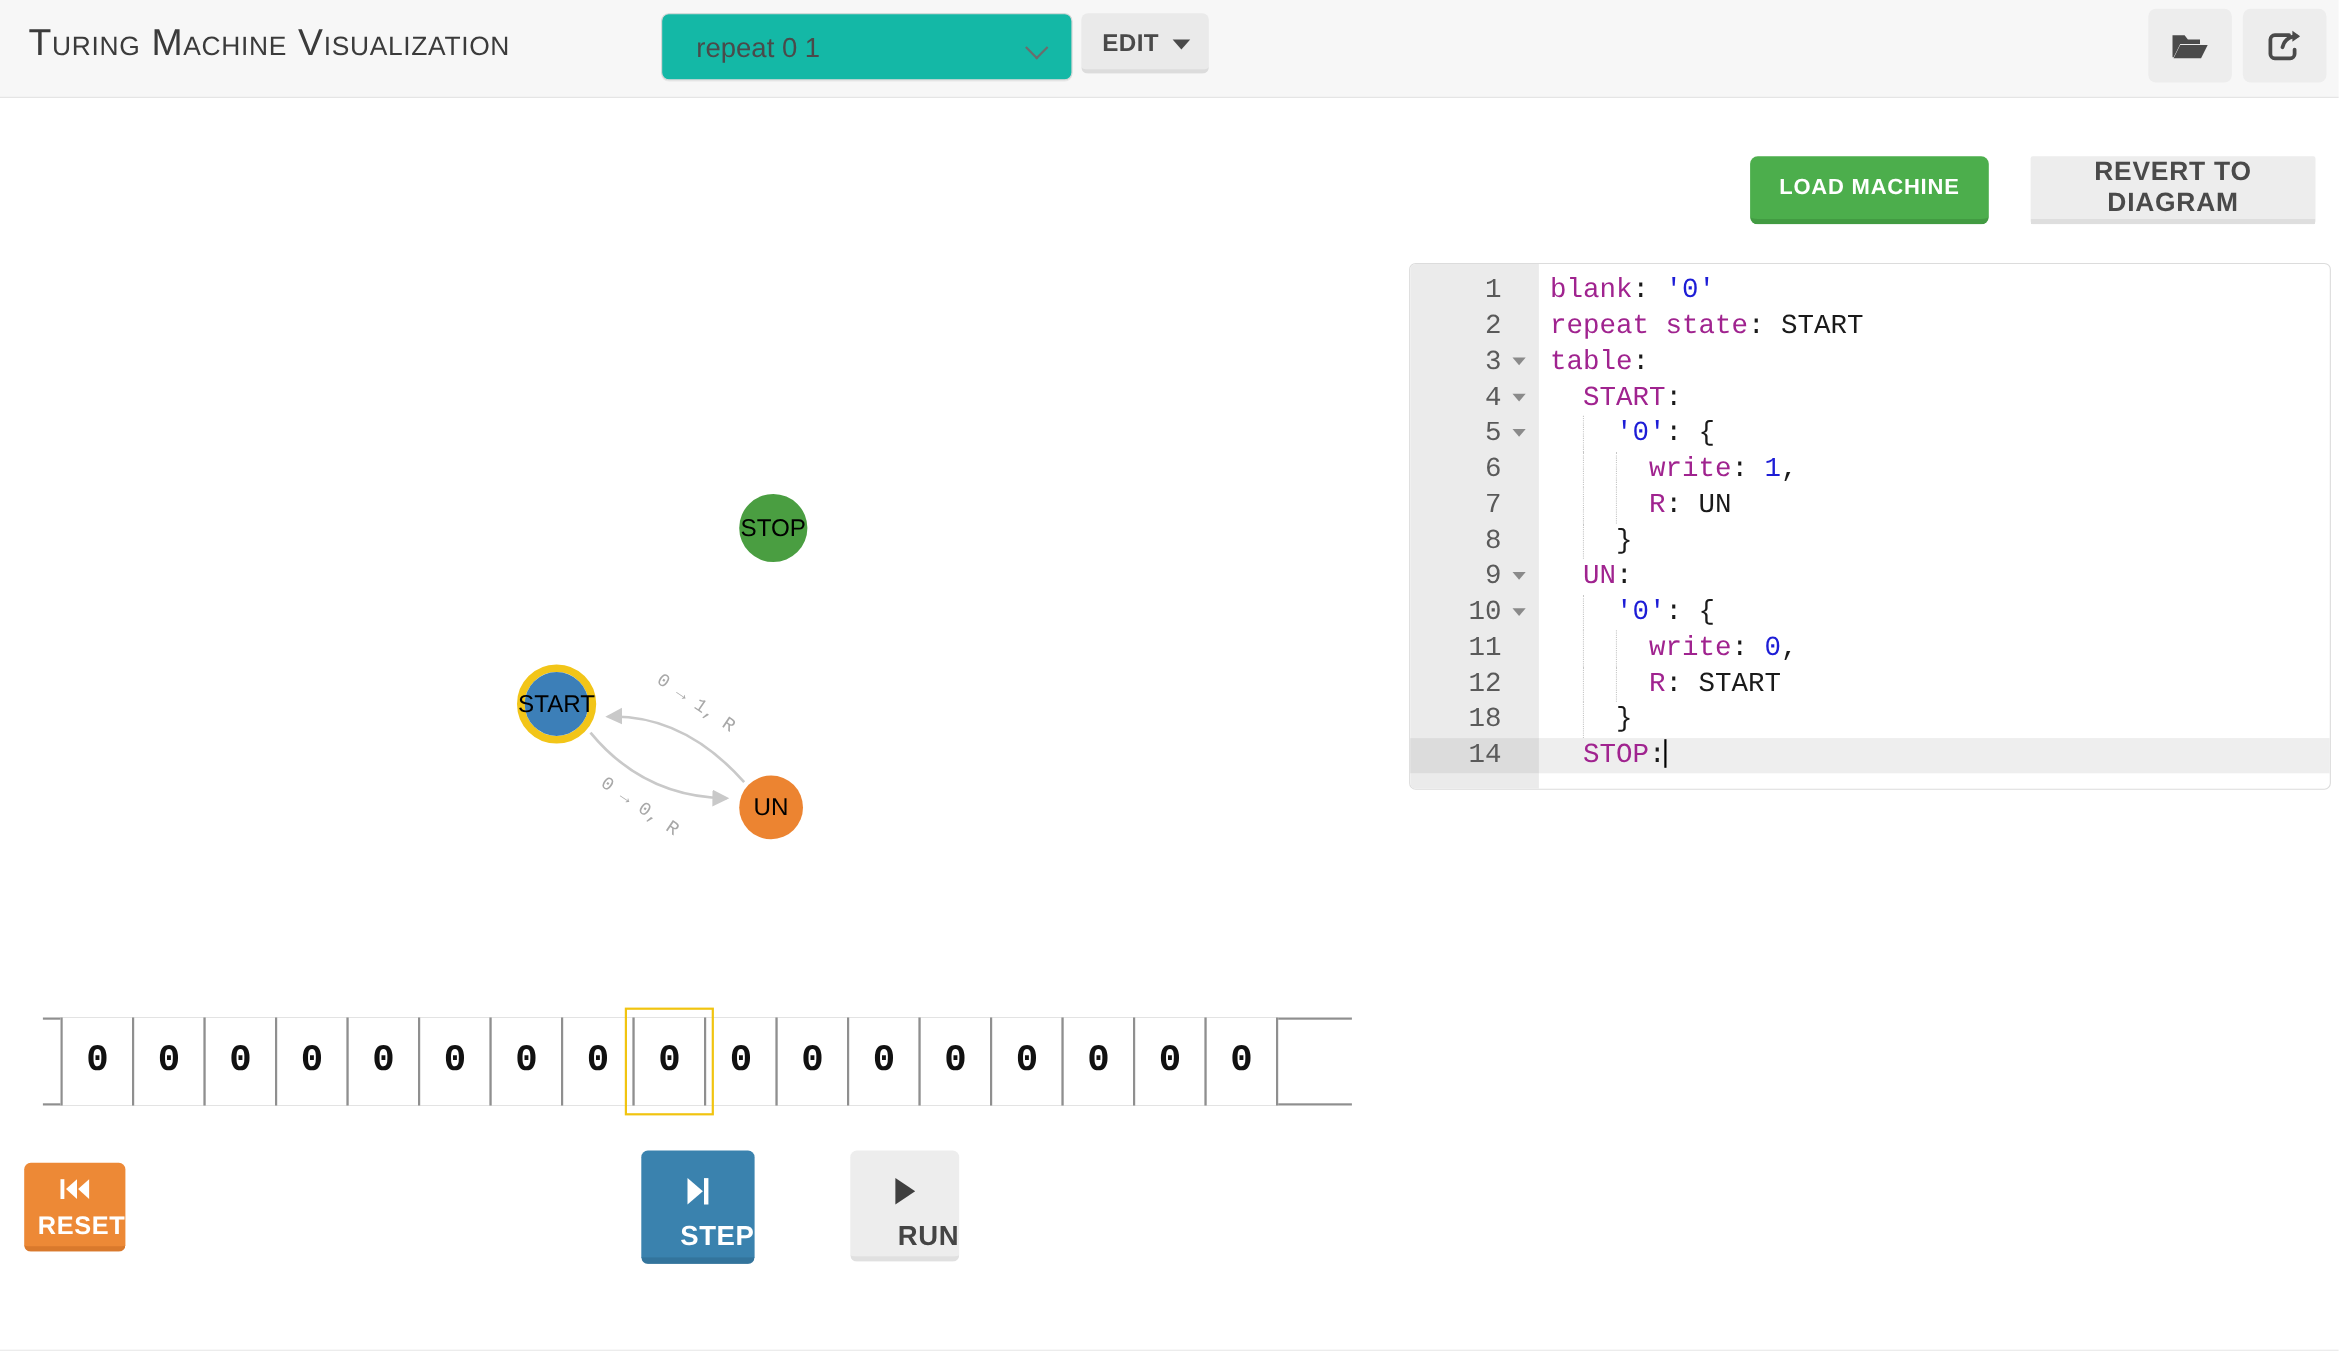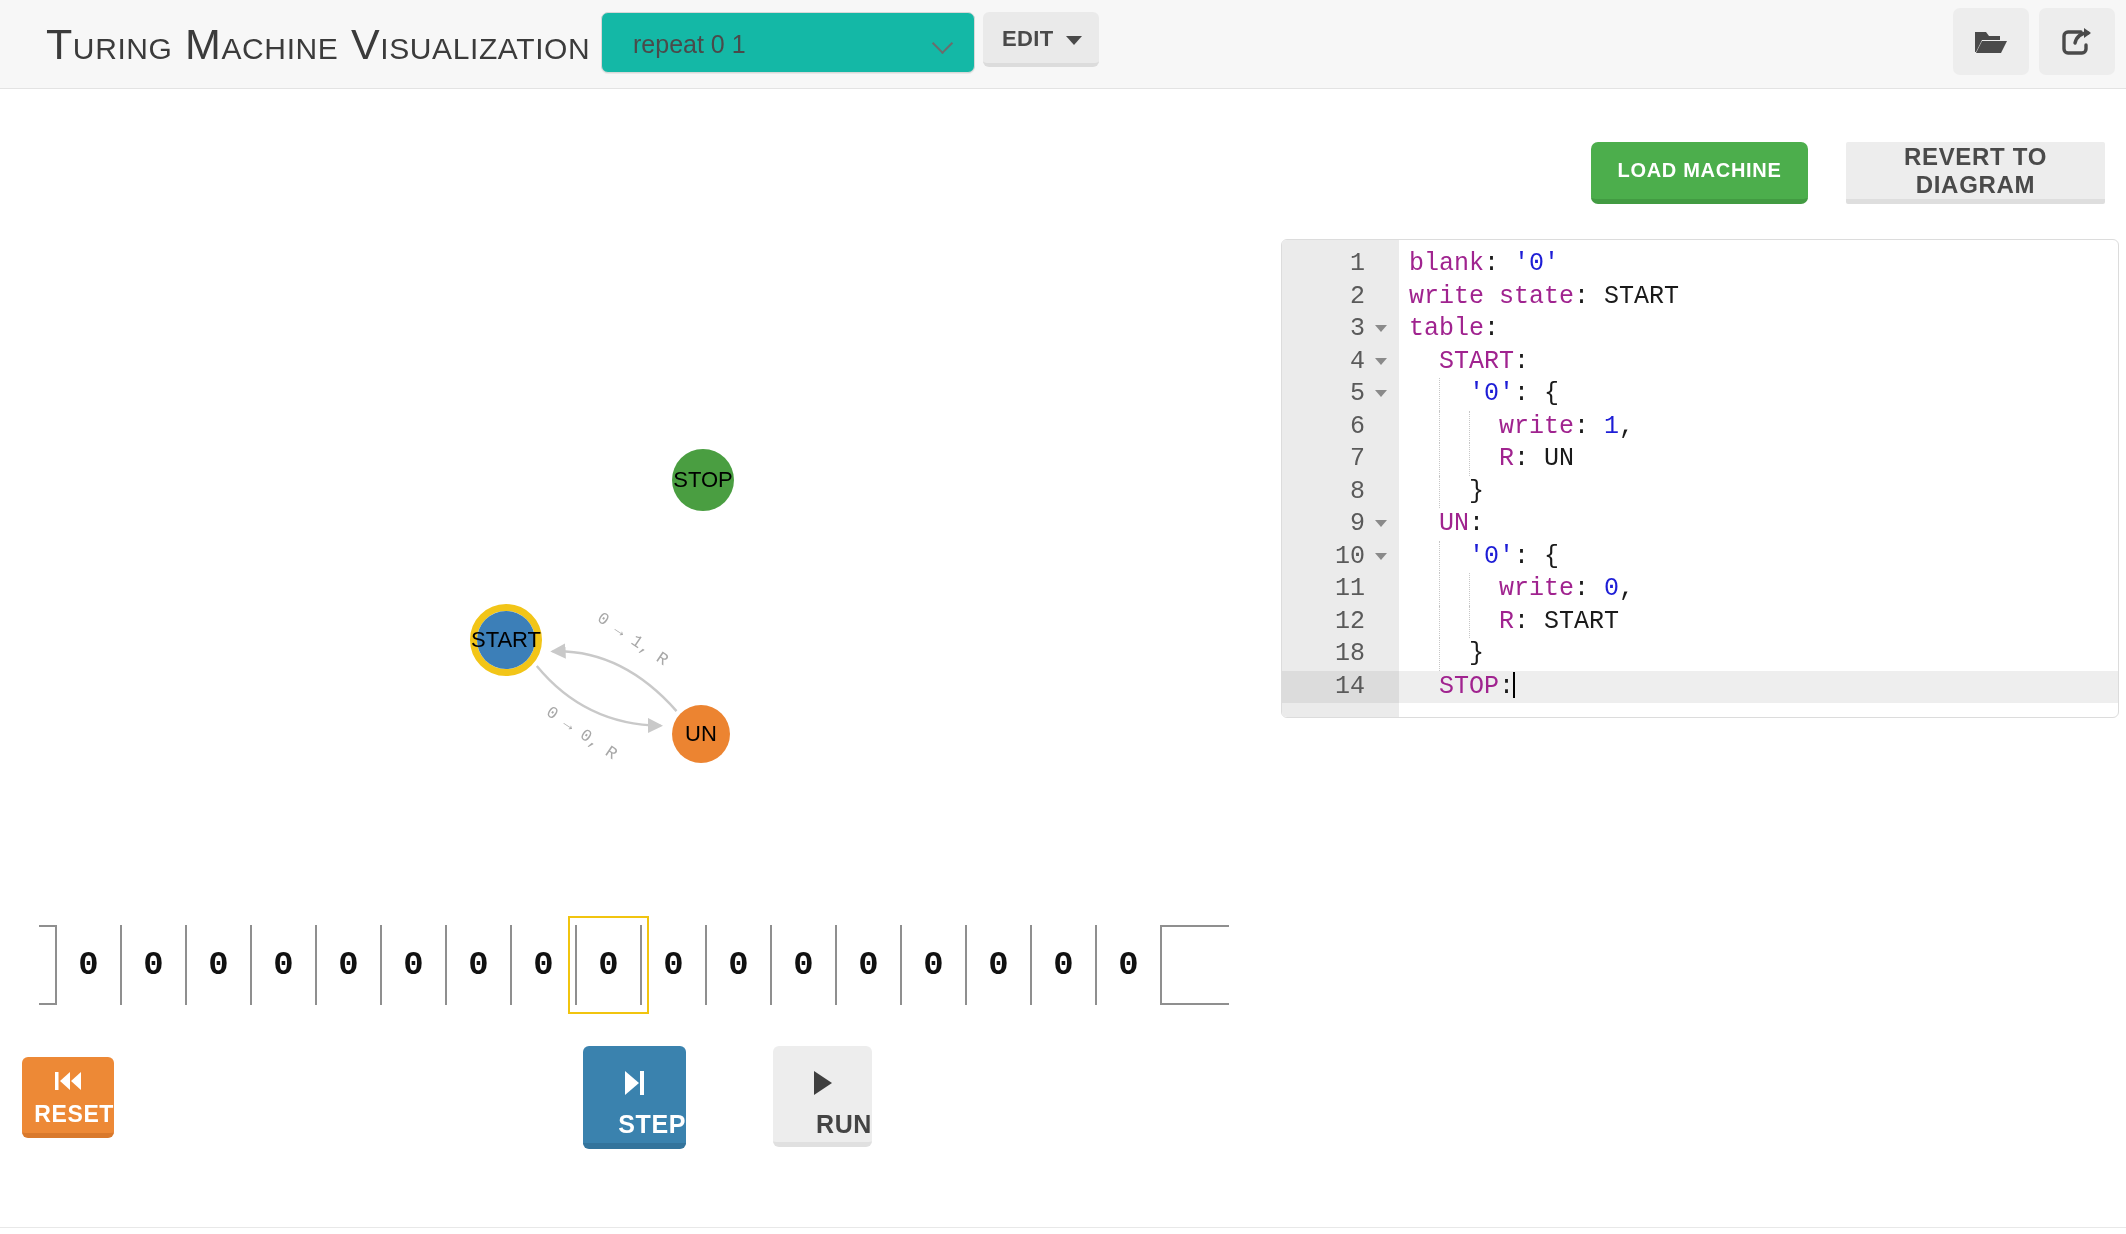--- a/index.html
+++ b/index.html
@@ -12,26 +12,25 @@
 
   
   .topbar {
     position: absolute; left: 0; top: 0;
     width: 2126px; height: 89px;
     background: #f7f7f7;
     border-bottom: 1px solid #e3e3e3;
   }
   .app-title {
     position: absolute; left: 26px; top: 20px;
-    font-size: 43px;
+    font-size: 34px;
     font-variant: small-caps;
     letter-spacing: 0.6px;
     color: #3b3b3b;
     white-space: nowrap;
-    margin-left: 20px;
   }
   .machine-select {
     position: absolute; left: 601px; top: 12px;
     width: 374px; height: 61px;
     background: #14b8a6;
     border: 1px solid #d8d8d8;
     border-radius: 7px;
     box-shadow: 0 1px 0 #e8e8e8;
   }
   .machine-select .sel-value {
@@ -294,21 +293,21 @@
   </button>
 </div>
 
 <button class="load-machine">LOAD MACHINE</button>
 <button class="revert-diagram">REVERT TO DIAGRAM</button>
 
 <div class="editor">
   <div class="gutter-bg"></div>
   <div class="code-lines" id="code-lines">
       <div class="cline"><div class="lnum-cell"><span class="lnum">1</span></div><span class="ctext"><span class="tok-key">blank</span><span class="tok-punc">: </span><span class="tok-str">'0'</span></span></div>
-      <div class="cline"><div class="lnum-cell"><span class="lnum">2</span></div><span class="ctext"><span class="tok-key">write state</span><span class="tok-punc">: </span><span class="tok-plain">START</span></span></div>
+      <div class="cline"><div class="lnum-cell"><span class="lnum">2</span></div><span class="ctext"><span class="tok-key">repeat state</span><span class="tok-punc">: </span><span class="tok-plain">START</span></span></div>
       <div class="cline"><div class="lnum-cell"><span class="lnum">3</span><span class="fold"></span></div><span class="ctext"><span class="tok-key">table</span><span class="tok-punc">:</span></span></div>
       <div class="cline"><div class="lnum-cell"><span class="lnum">4</span><span class="fold"></span></div><span class="ctext"><span class="tok-key">  START</span><span class="tok-punc">:</span></span></div>
       <div class="cline"><div class="lnum-cell"><span class="lnum">5</span><span class="fold"></span></div><span class="guide" style="left: 157.1px;"></span><span class="ctext"><span class="tok-str">    '0'</span><span class="tok-punc">: {</span></span></div>
       <div class="cline"><div class="lnum-cell"><span class="lnum">6</span></div><span class="guide" style="left: 157.1px;"></span><span class="guide" style="left: 187.2px;"></span><span class="ctext"><span class="tok-key">      write</span><span class="tok-punc">: </span><span class="tok-num">1</span><span class="tok-punc">,</span></span></div>
       <div class="cline"><div class="lnum-cell"><span class="lnum">7</span></div><span class="guide" style="left: 157.1px;"></span><span class="guide" style="left: 187.2px;"></span><span class="ctext"><span class="tok-key">      R</span><span class="tok-punc">: </span><span class="tok-plain">UN</span></span></div>
       <div class="cline"><div class="lnum-cell"><span class="lnum">8</span></div><span class="guide" style="left: 157.1px;"></span><span class="ctext"><span class="tok-punc">    }</span></span></div>
       <div class="cline"><div class="lnum-cell"><span class="lnum">9</span><span class="fold"></span></div><span class="ctext"><span class="tok-key">  UN</span><span class="tok-punc">:</span></span></div>
       <div class="cline"><div class="lnum-cell"><span class="lnum">10</span><span class="fold"></span></div><span class="guide" style="left: 157.1px;"></span><span class="ctext"><span class="tok-str">    '0'</span><span class="tok-punc">: {</span></span></div>
       <div class="cline"><div class="lnum-cell"><span class="lnum">11</span></div><span class="guide" style="left: 157.1px;"></span><span class="guide" style="left: 187.2px;"></span><span class="ctext"><span class="tok-key">      write</span><span class="tok-punc">: </span><span class="tok-num">0</span><span class="tok-punc">,</span></span></div>
       <div class="cline"><div class="lnum-cell"><span class="lnum">12</span></div><span class="guide" style="left: 157.1px;"></span><span class="guide" style="left: 187.2px;"></span><span class="ctext"><span class="tok-key">      R</span><span class="tok-punc">: </span><span class="tok-plain">START</span></span></div>

